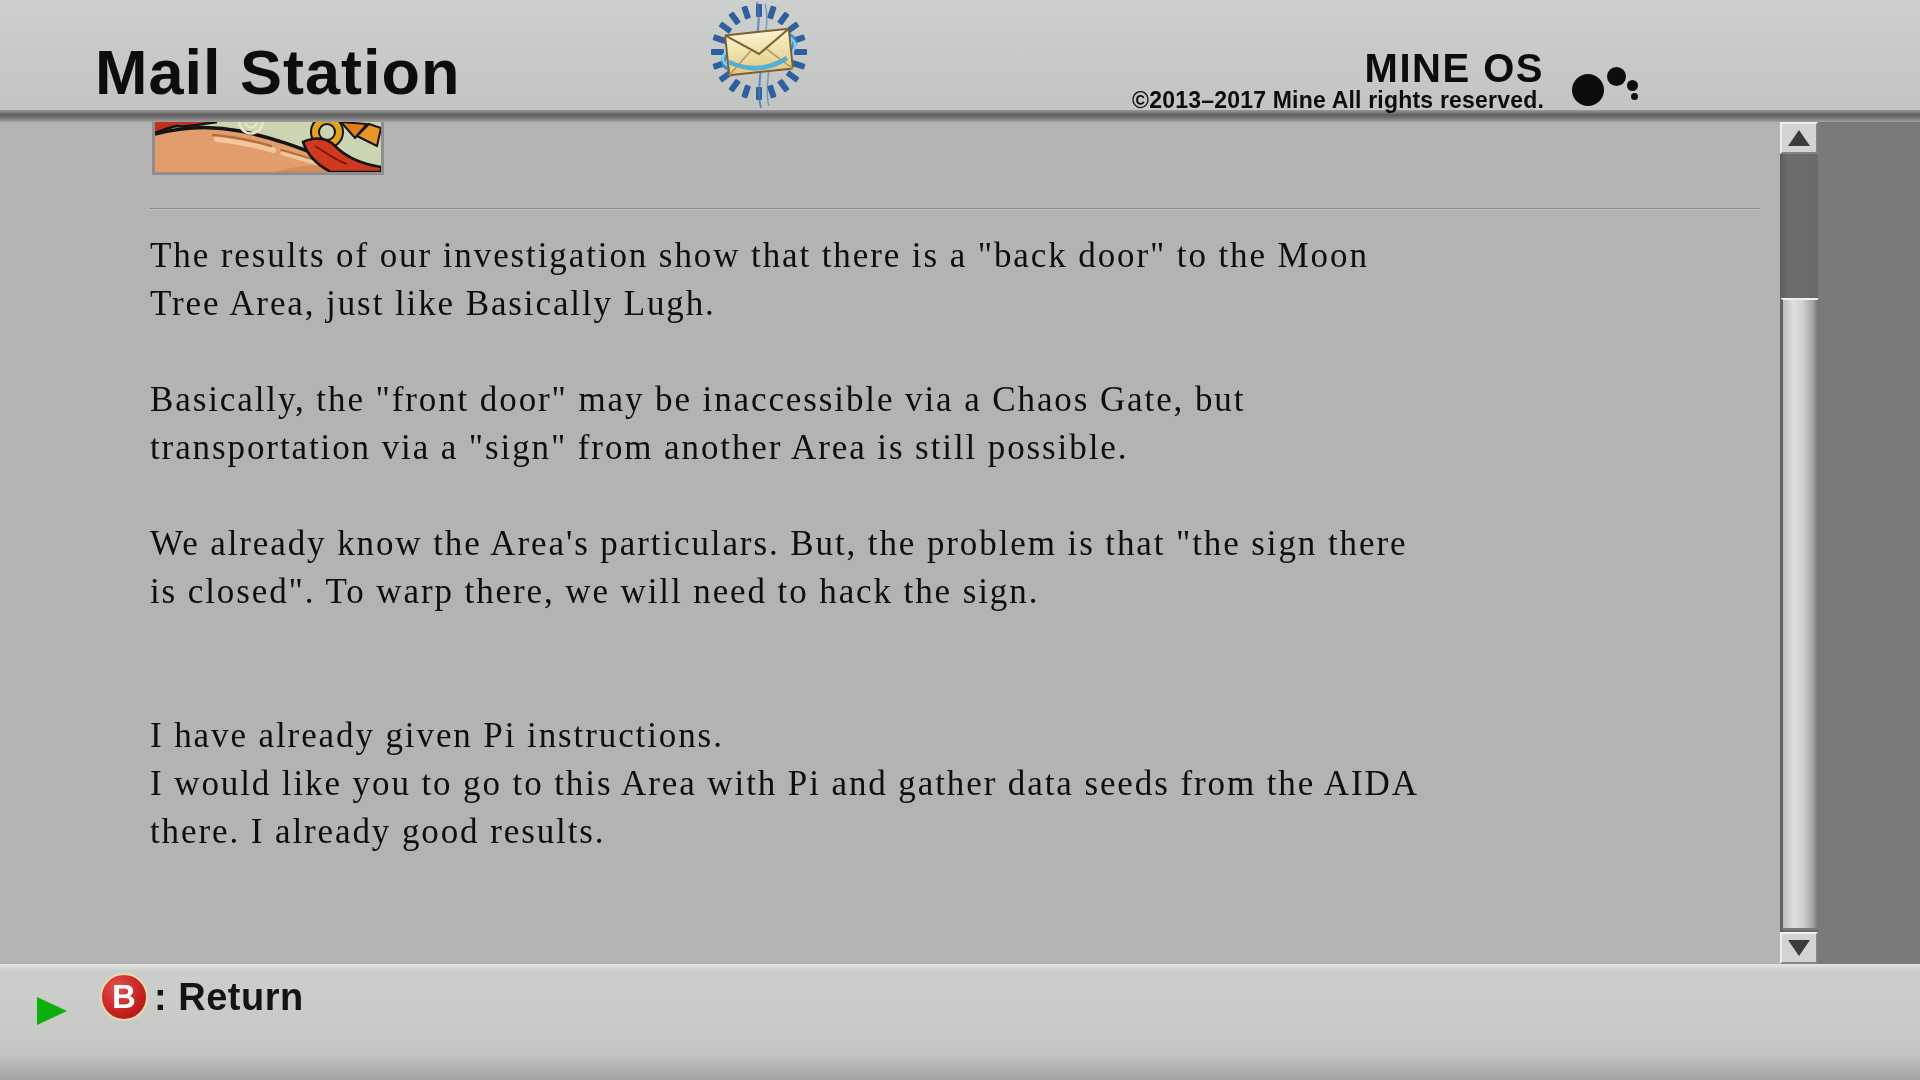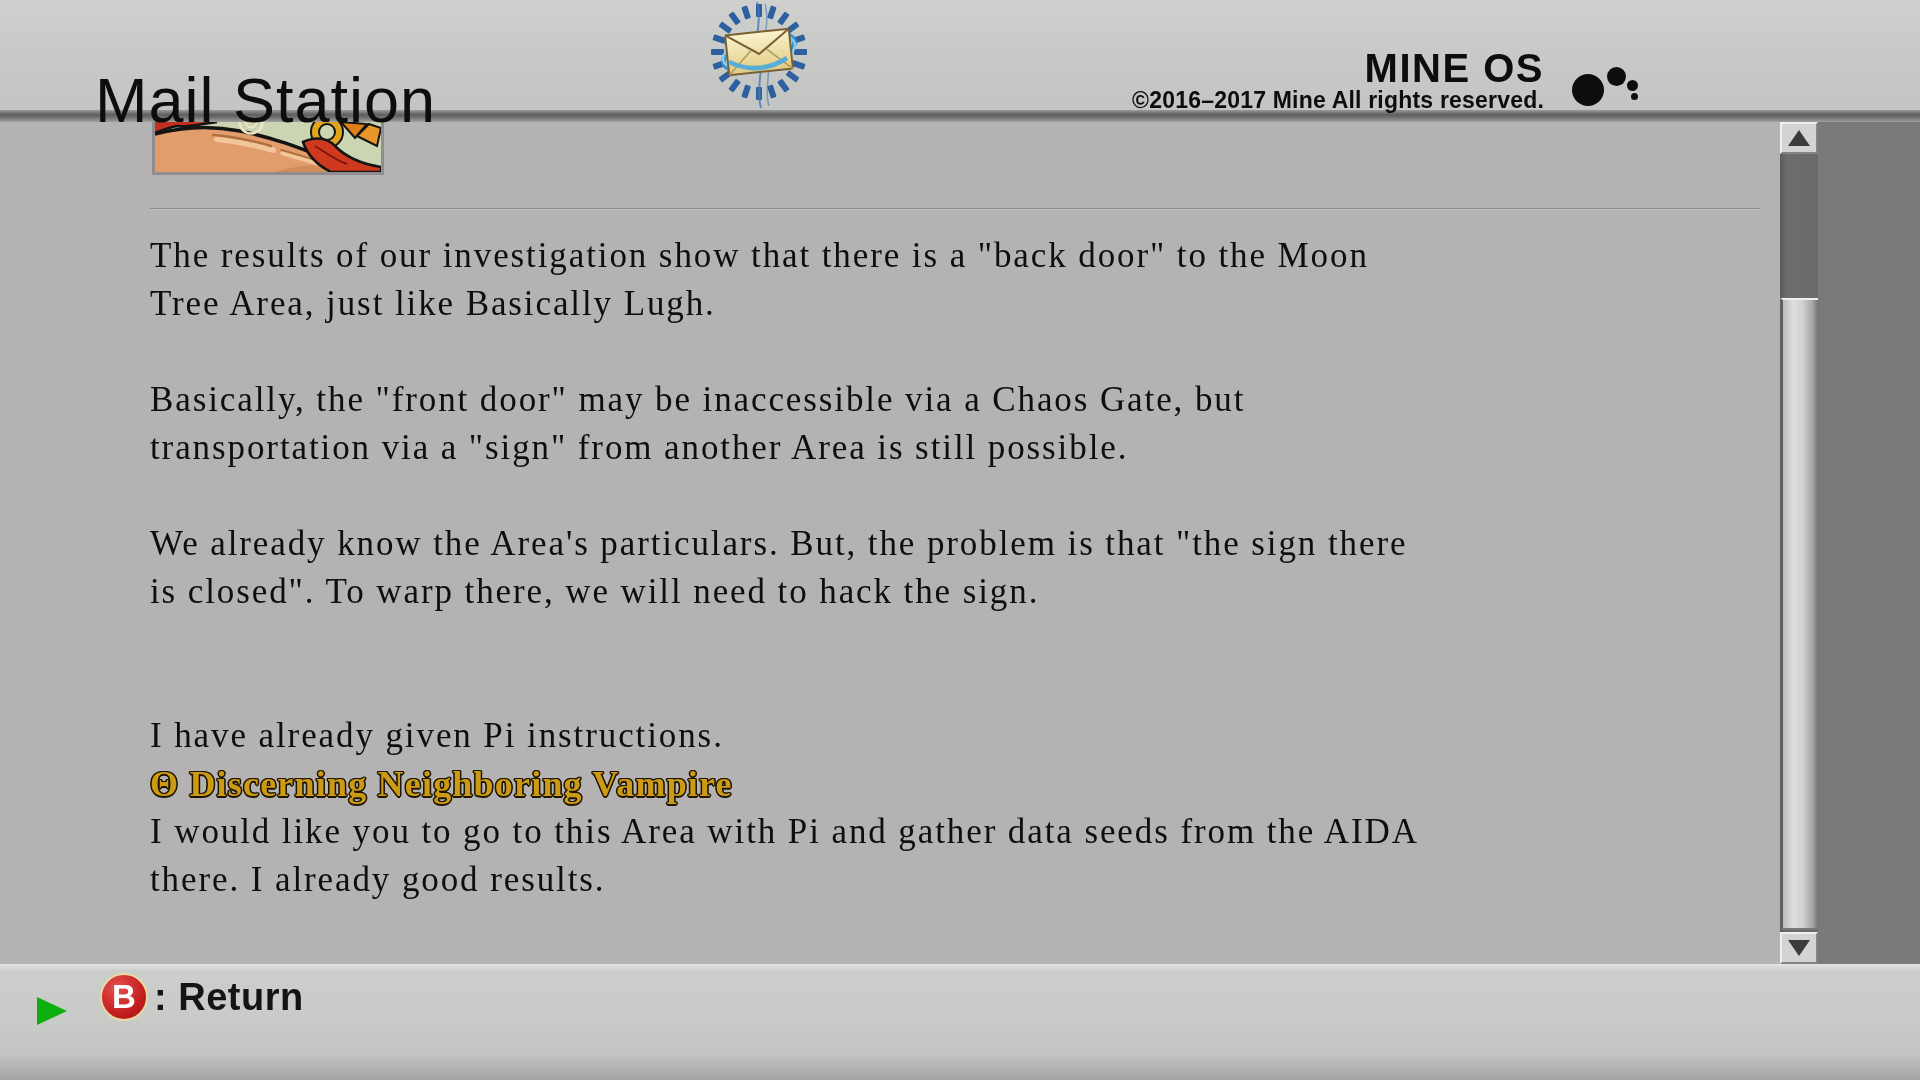--- a/index.html
+++ b/index.html
@@ -14,22 +14,22 @@
     position:absolute;left:0;top:0;width:1920px;height:110px;
     background:linear-gradient(180deg,#cdd0cd 0%,#c6c9c6 55%,#c2c5c2 100%);
     z-index:5;
   }
   .header-ridge{
     position:absolute;left:0;top:110px;width:1920px;height:12px;
     background:linear-gradient(180deg,#9a9a9a 0%,#5e5e5e 40%,#6e6e6e 60%,#a2a09f 100%);
     z-index:6;
   }
   .app-title{
-    position:absolute;left:95px;top:64px;
-    font-size:63px;font-weight:400;letter-spacing:1px;color:#0d0d0d;
+    position:absolute;left:95px;top:36px;
+    font-size:63px;font-weight:700;letter-spacing:1px;color:#0d0d0d;
     white-space:nowrap;z-index:7;
   }
   .brand{
     position:absolute;right:376px;top:48px;text-align:right;z-index:7;color:#0d0d0d;
   }
   .brand-os{font-size:40px;font-weight:600;letter-spacing:1.5px;line-height:40px;}
   .brand-copy{font-size:23px;font-weight:600;letter-spacing:0.2px;line-height:24px;}
   .logo-dots{position:absolute;left:0;top:0;z-index:7;}
   .logo-dots .dot{position:absolute;background:#0d0d0d;border-radius:50%;}
   .dot-big{left:1572px;top:74px;width:32px;height:32px;}
@@ -155,21 +155,20 @@
     <div class="line">Tree Area, just like Basically Lugh.</div>
     <div class="pgap"></div>
     <div class="line">Basically, the "front door" may be inaccessible via a Chaos Gate, but</div>
     <div class="line">transportation via a "sign" from another Area is still possible.</div>
     <div class="pgap"></div>
     <div class="line">We already know the Area's particulars. But, the problem is that "the sign there</div>
     <div class="line">is closed". To warp there, we will need to hack the sign.</div>
     <div class="pgap"></div>
     <div class="pgap"></div>
     <div class="line">I have already given Pi instructions.</div>
-    <div class="keyword">Θ Discerning Neighboring Vampire</div>
     <div class="line">I would like you to go to this Area with Pi and gather data seeds from the AIDA</div>
     <div class="line">there. I already good results.</div>
   </div>
 
   <div class="scroll-track"></div>
   <div class="scroll-thumb"></div>
   <div class="scroll-btn up">
     <span class="tri-up"></span>
   </div>
   <div class="scroll-btn down">
@@ -218,21 +217,21 @@
         <rect x="30" y="32" width="64" height="40" rx="2" fill="url(#envGrad)" stroke="#7a6034" stroke-width="2"></rect>
         <path d="M30,32 L62,54 L94,32" fill="none" stroke="#7a6034" stroke-width="2"></path>
         <path d="M30,72 L54,50 M94,72 L70,50" stroke="#b09a58" stroke-width="1.5" fill="none"></path>
       </g>
       <path d="M32,62 Q62,76 90,58" stroke="#45aade" stroke-width="4.5" fill="none" opacity="0.9"></path>
     </svg>
   </div>
 
   <div class="brand">
     <div class="brand-os">MINE OS</div>
-    <div class="brand-copy">©2016–2017 Mine All rights reserved.</div>
+    <div class="brand-copy">©2013–2017 Mine All rights reserved.</div>
   </div>
   <div class="logo-dots">
     <div class="dot dot-big"></div>
     <div class="dot dot-med"></div>
     <div class="dot dot-sm"></div>
     <div class="dot dot-tiny"></div>
   </div>
 
   <div class="footer"></div>
   <div class="cursor-arrow"></div>

